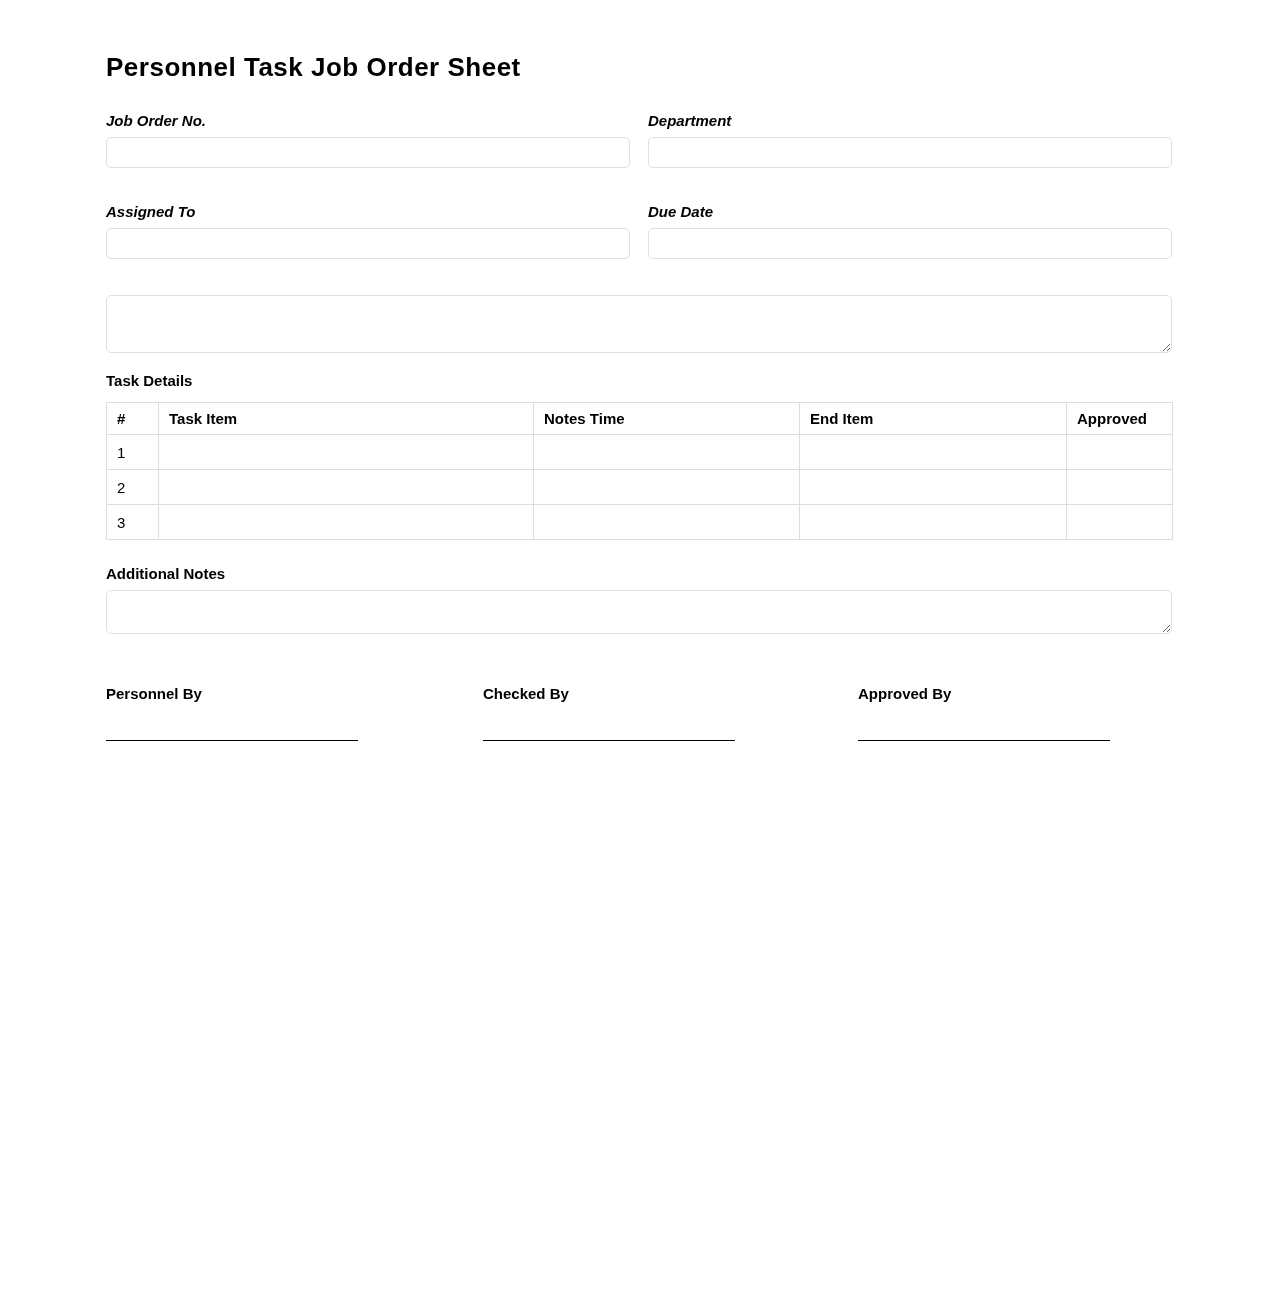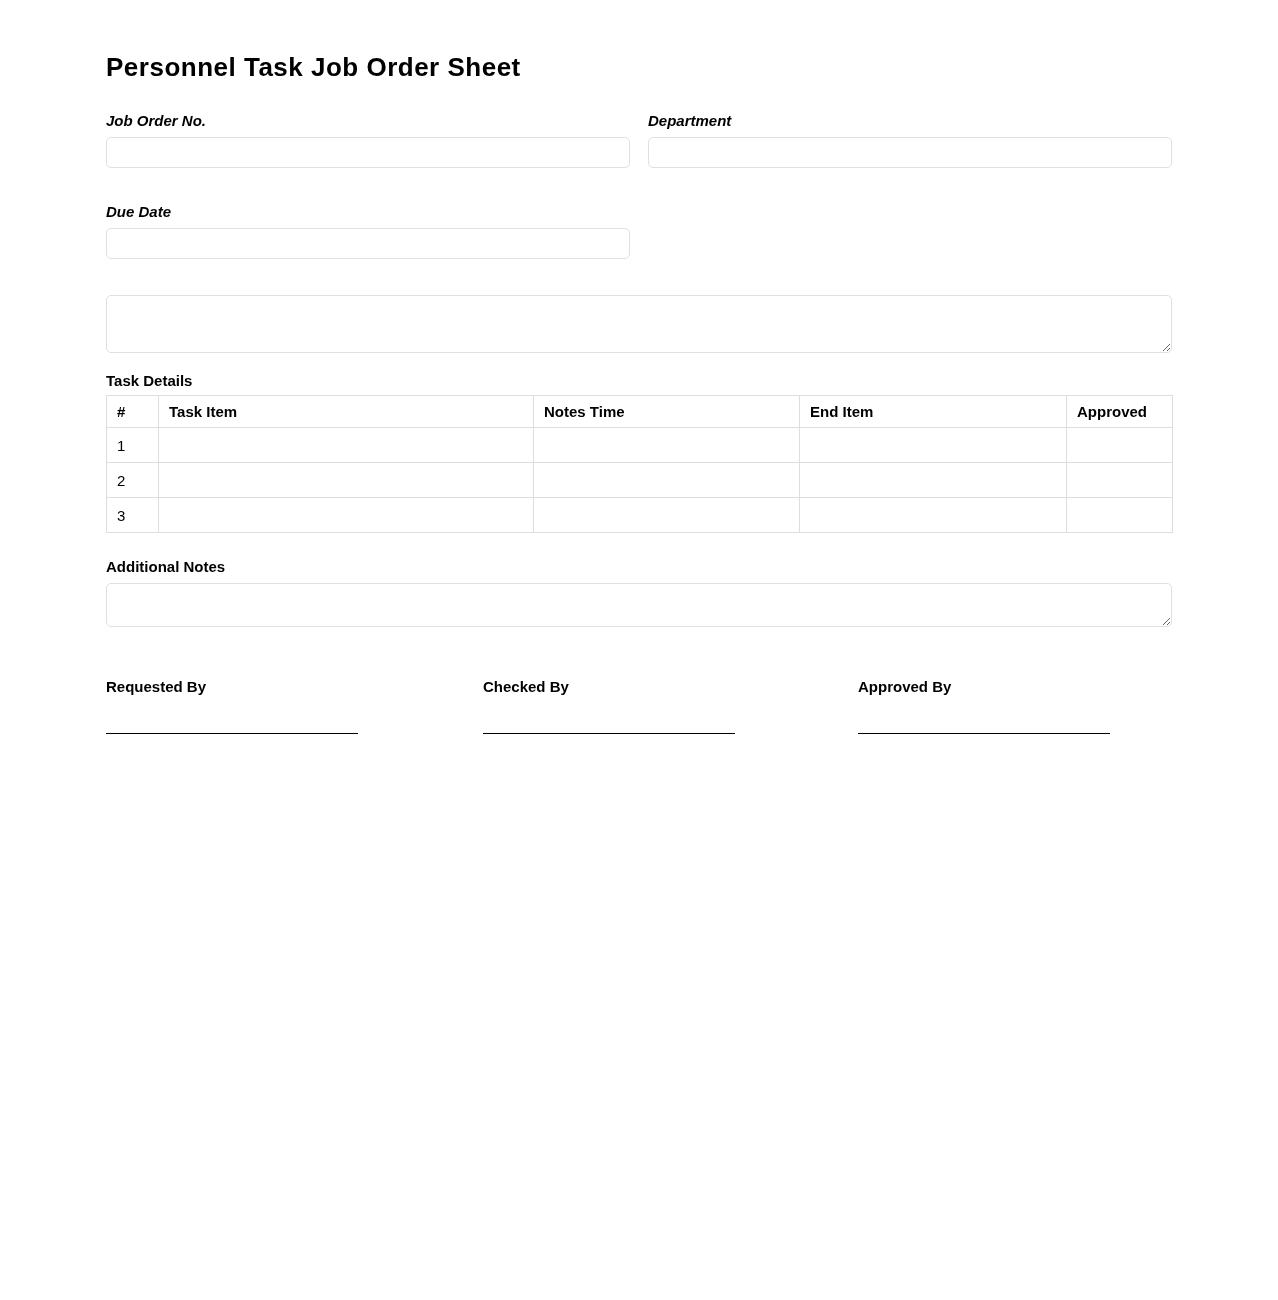--- a/index.html
+++ b/index.html
@@ -58,21 +58,21 @@
     border-radius: 5px;
     padding: 6px 8px;
     font: inherit;
     font-size: 15px;
     background: #fff;
     outline: none;
     resize: both;
   }
   textarea.desc { height: 58px; }
   textarea.notes { height: 44px; }
-  .section-tight .section-label { margin-bottom: 6px; }
+  .section-tight .section-label { margin-bottom: 13px; }
   table.task-table {
     width: 100%;
     border-collapse: collapse;
     table-layout: fixed;
   }
   table.task-table th,
   table.task-table td {
     border: 1px solid #dddddd;
     text-align: left;
     font-size: 15px;
@@ -117,20 +117,24 @@
       <input type="text" class="text-input" value="" style="">
     </div>
 
 
 
     <div class="field">
       <label class="field-label">Department</label>
       <input type="text" class="text-input" value="" style="">
     </div>
 
+    <div class="field">
+      <label class="field-label">Assigned To</label>
+      <input type="text" class="text-input" value="" style="">
+    </div>
 
     <div class="field">
       <label class="field-label">Due Date</label>
       <input type="text" class="text-input" value="" style="">
     </div>
 
   </div>
 
   <div class="section">
     <textarea class="text-area desc" style=""></textarea>
@@ -182,21 +186,21 @@
     </table>
   </div>
 
   <div class="section" style="margin-top:26px;">
     <label class="section-label">Additional Notes</label>
     <textarea class="text-area notes" style=""></textarea>
   </div>
 
   <div class="signatures">
     <div class="sig">
-      <span class="sig-label">Requested By</span>
+      <span class="sig-label">Personnel By</span>
       <div class="sig-line"></div>
     </div>
     <div class="sig">
       <span class="sig-label">Checked By</span>
       <div class="sig-line"></div>
     </div>
     <div class="sig">
       <span class="sig-label">Approved By</span>
       <div class="sig-line"></div>
     </div>

